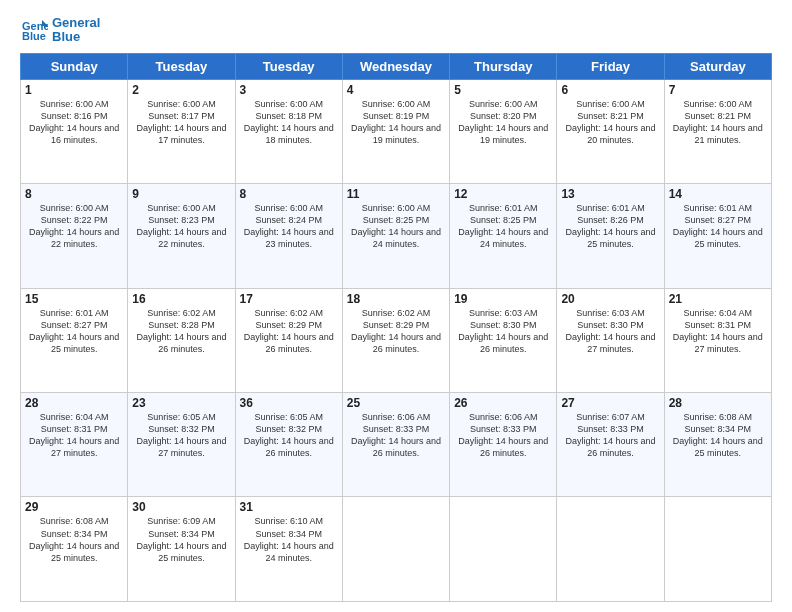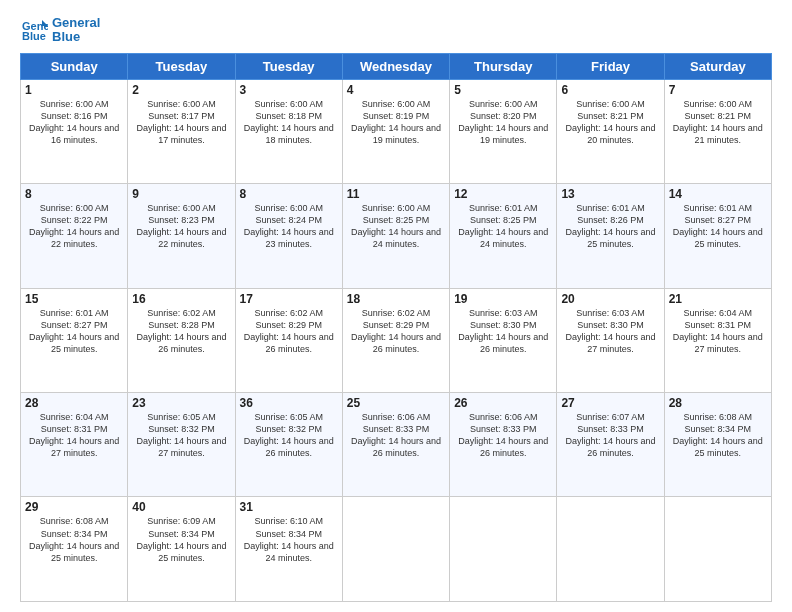--- a/index.html
+++ b/index.html
@@ -243,21 +243,21 @@
             <div class="day-num">28</div>
         <div class="day-detail">Sunrise: 6:08 AM<br>Sunset: 8:34 PM<br>Daylight: 14 hours and 25 minutes.</div>
           </td>
         </tr>
         <tr>
           <td>
             <div class="day-num">29</div>
         <div class="day-detail">Sunrise: 6:08 AM<br>Sunset: 8:34 PM<br>Daylight: 14 hours and 25 minutes.</div>
           </td>
           <td>
-            <div class="day-num">40</div>
+            <div class="day-num">30</div>
         <div class="day-detail">Sunrise: 6:09 AM<br>Sunset: 8:34 PM<br>Daylight: 14 hours and 25 minutes.</div>
           </td>
           <td>
             <div class="day-num">31</div>
         <div class="day-detail">Sunrise: 6:10 AM<br>Sunset: 8:34 PM<br>Daylight: 14 hours and 24 minutes.</div>
           </td>
           <td class="empty-cell"></td>
           <td class="empty-cell"></td>
           <td class="empty-cell"></td>
           <td class="empty-cell"></td>

